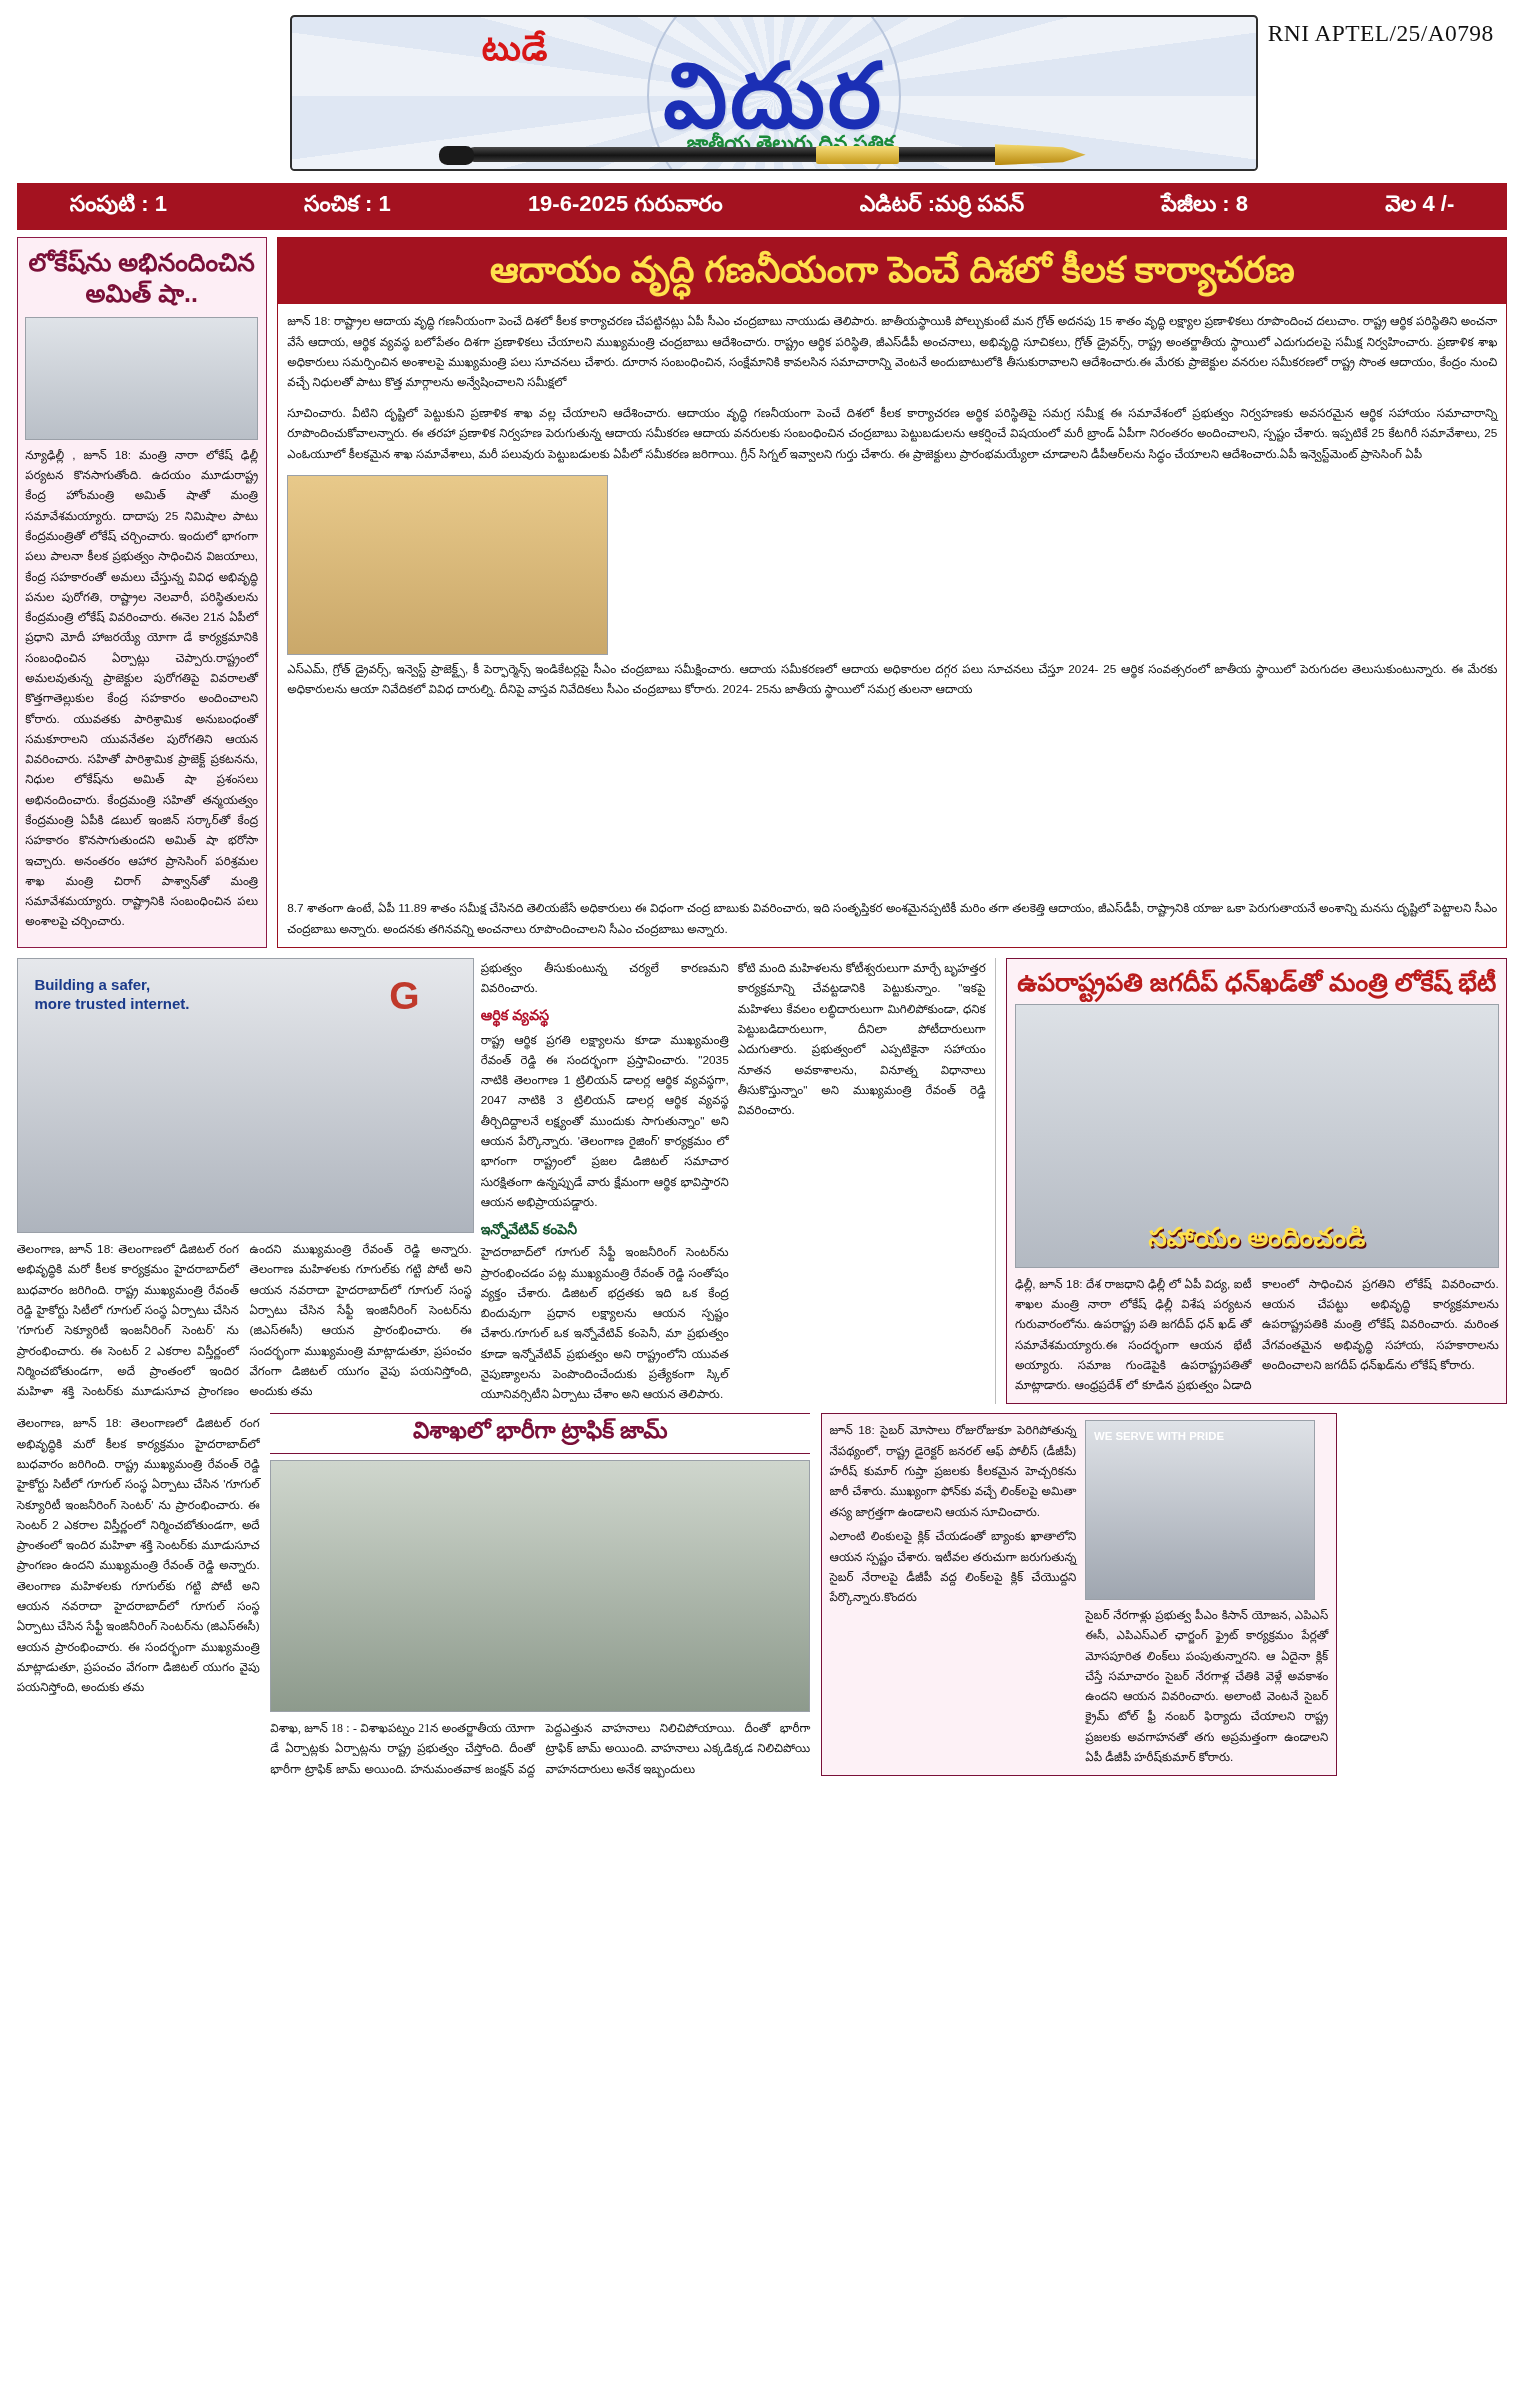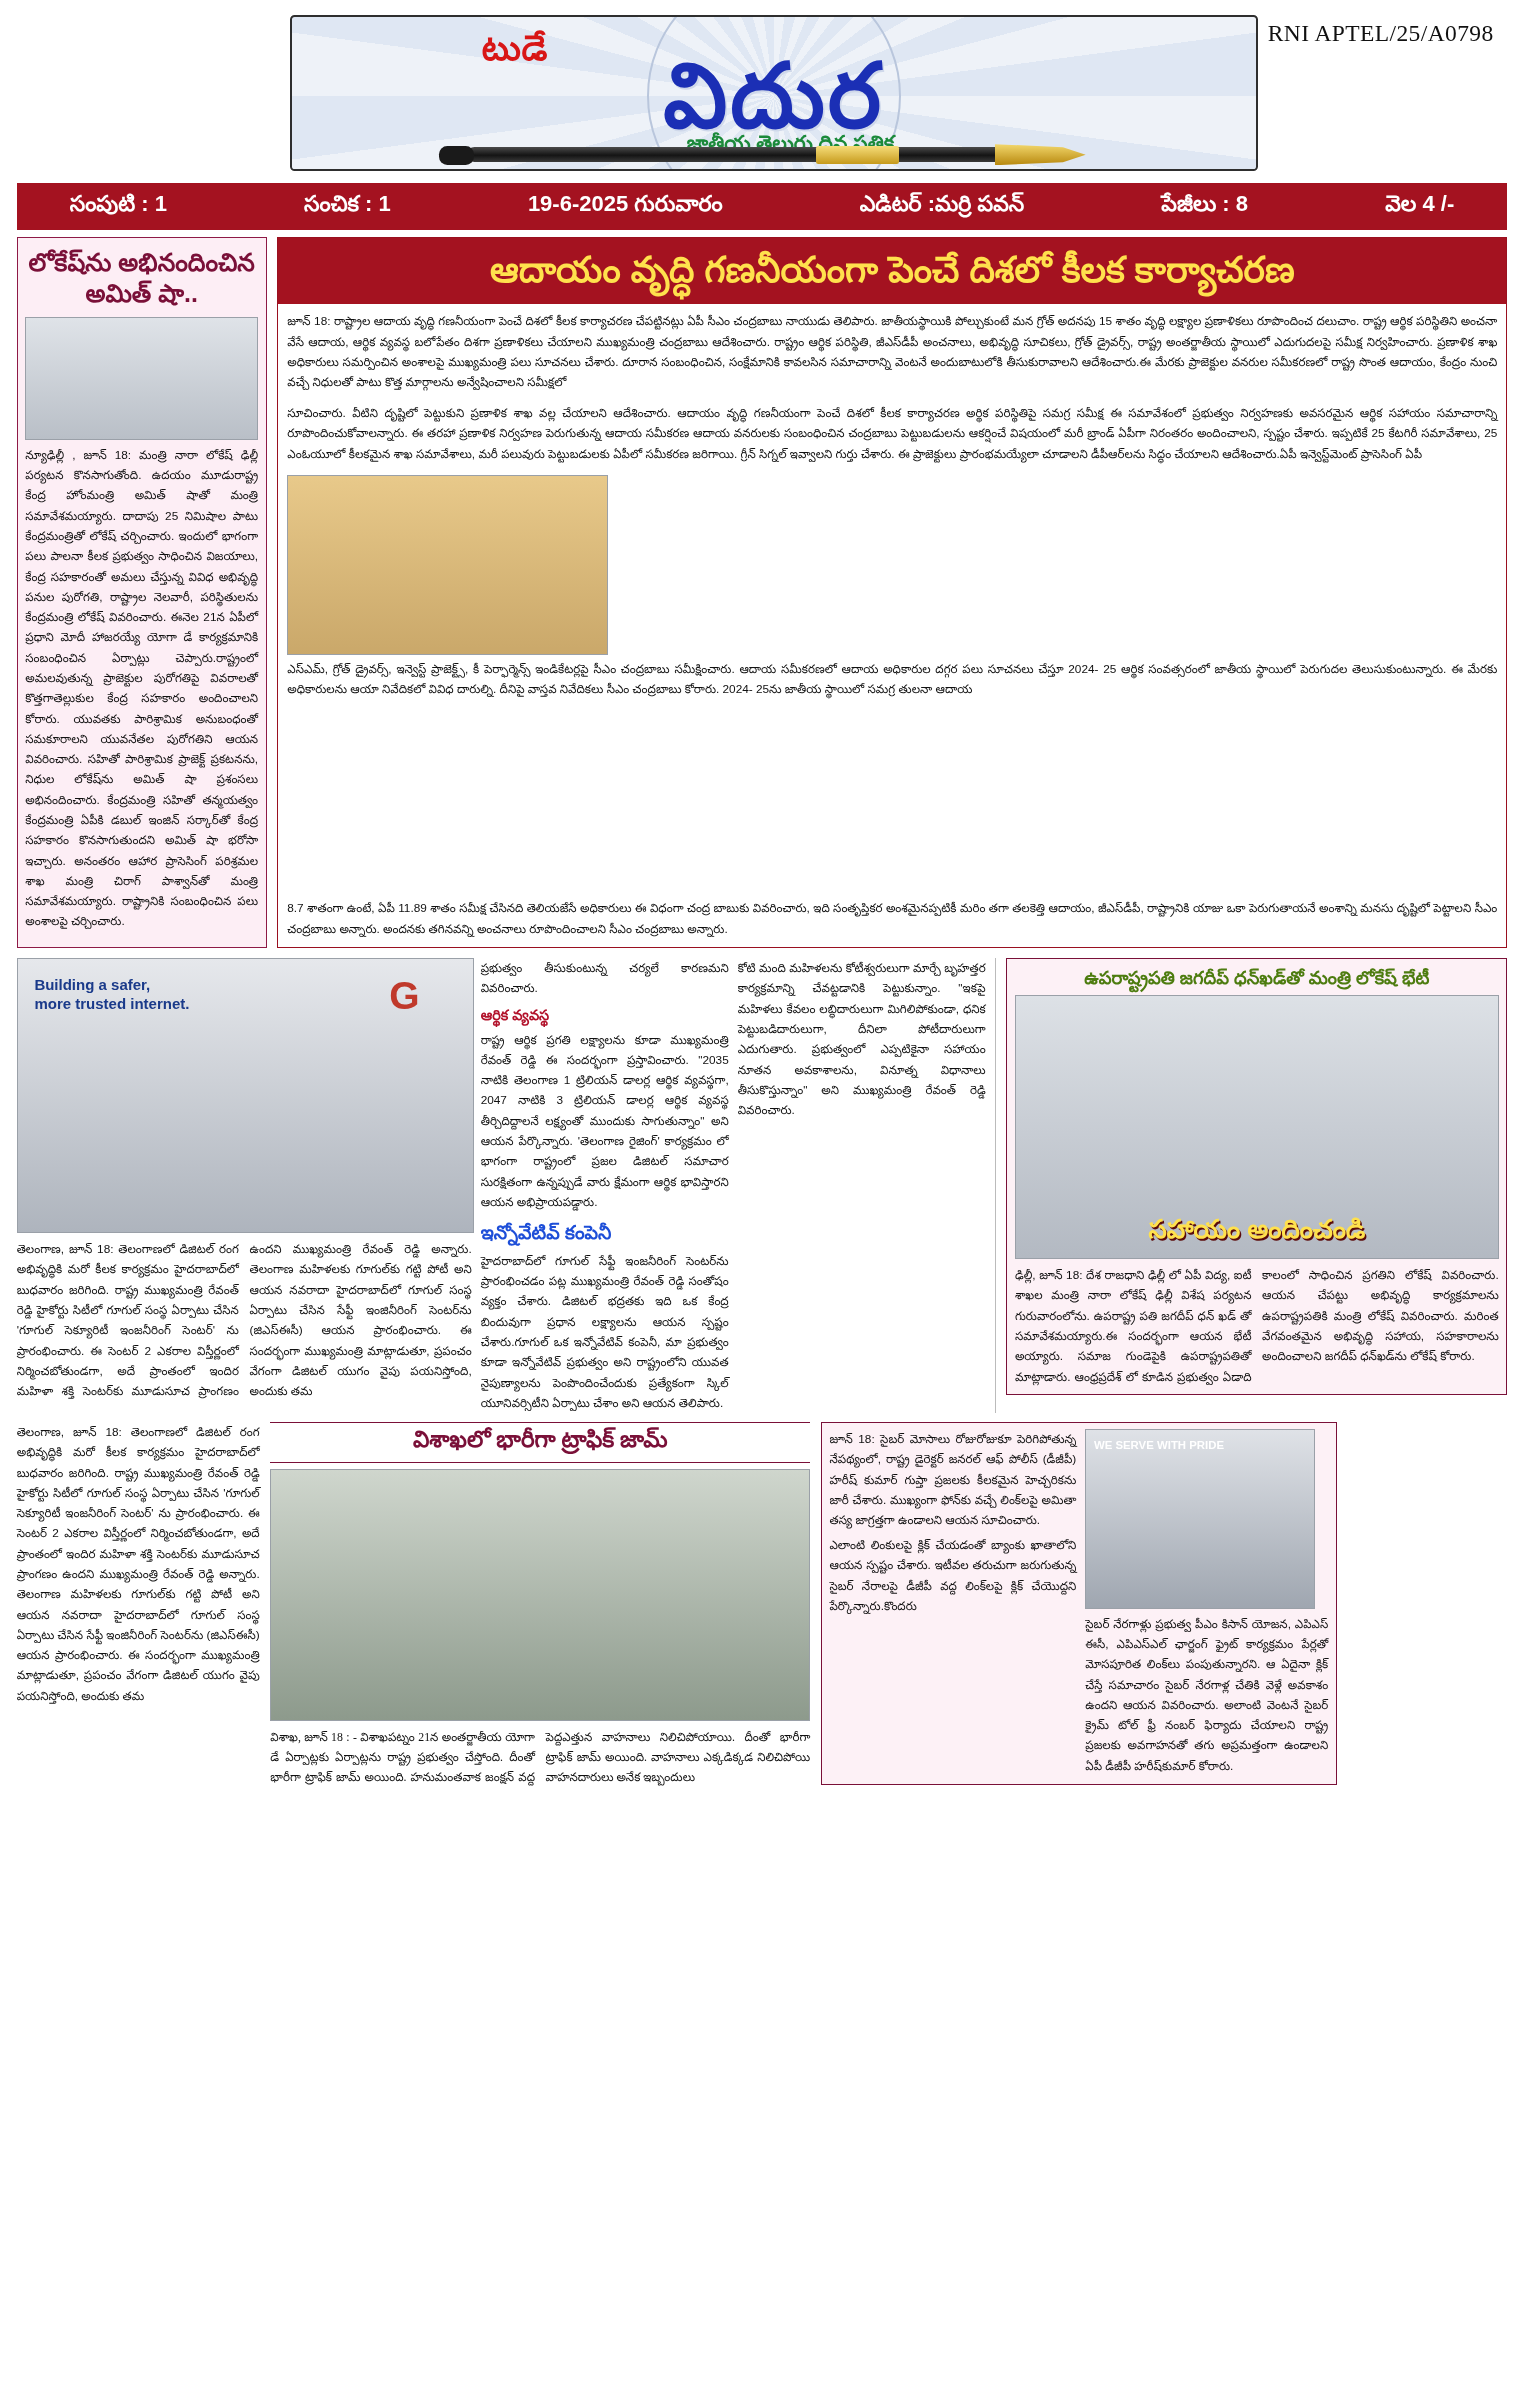--- a/index.html
+++ b/index.html
@@ -212,24 +212,24 @@
   .ph-google{width:455px;height:273px;background:linear-gradient(#e6e8ec,#aeb4bd);}
   .right-col{width:501px;}
   .box-jagdeep{
     border:1.5px solid #7a1038;
     background:#fdf1f6;
     padding:6px 7.6px 7.6px 7.6px;
     box-sizing:border-box;
   }
   .box-jagdeep h2{
     margin:1.5px 0 6px 0;
-    font-size:18px;
+    font-size:25px;
     line-height:1.25;
     text-align:center;
-    color:#4d7c0f;
+    color:#b91c1c;
     font-weight:bold;
   }
   .ph-jagdeep{height:262px;background:linear-gradient(#dde1e6,#b3b9c2);position:relative;}
   .ph-jagdeep .ribbon{
     position:absolute;left:0;right:0;bottom:7.6px;
     text-align:center;font-size:26px;font-weight:bold;
     color:#ffe14d;
     text-shadow:1.5px 1.5px 0 #5a0a0a;
   }
 
@@ -328,21 +328,21 @@
             <div style="position:absolute;left:16.7px;top:36px;font-size:15px;color:#1a3a8a;font-weight:bold;">more trusted internet.</div>
             <div style="position:absolute;right:53px;top:15px;font-size:39px;color:#c0392b;font-weight:bold;">G</div>
           </div>
           <div class="two-col body-col" style="margin-top:6px;">తెలంగాణ, జూన్ 18: తెలంగాణలో డిజిటల్ రంగ అభివృద్ధికి మరో కీలక కార్యక్రమం హైదరాబాద్‌లో బుధవారం జరిగింది. రాష్ట్ర ముఖ్యమంత్రి రేవంత్ రెడ్డి హైకోర్టు సిటీలో గూగుల్ సంస్థ ఏర్పాటు చేసిన 'గూగుల్ సెక్యూరిటీ ఇంజనీరింగ్ సెంటర్' ను ప్రారంభించారు. ఈ సెంటర్ 2 ఎకరాల విస్తీర్ణంలో నిర్మించబోతుండగా, అదే ప్రాంతంలో ఇందిర మహిళా శక్తి సెంటర్‌కు మూడుసూచ ప్రాంగణం ఉందని ముఖ్యమంత్రి రేవంత్ రెడ్డి అన్నారు. తెలంగాణ మహిళలకు గూగుల్‌కు గట్టి పోటీ అని ఆయన నవరాదా హైదరాబాద్‌లో గూగుల్ సంస్థ ఏర్పాటు చేసిన సేఫ్టీ ఇంజినీరింగ్ సెంటర్‌ను (జిఎస్ఈసీ) ఆయన ప్రారంభించారు. ఈ సందర్భంగా ముఖ్యమంత్రి మాట్లాడుతూ, ప్రపంచం వేగంగా డిజిటల్ యుగం వైపు పయనిస్తోంది, అందుకు తమ</div>
         </div>
         <div style="flex:1;display:flex;gap:9px;">
           <div style="flex:1;">
             <div class="body-col">ప్రభుత్వం తీసుకుంటున్న చర్యలే కారణమని వివరించారు.</div>
             <div class="body-col hl" style="color:#b2122b;font-size:14.4px;margin:4.6px 0 1.5px 0;">ఆర్థిక వ్యవస్థ</div>
             <div class="body-col">రాష్ట్ర ఆర్థిక ప్రగతి లక్ష్యాలను కూడా ముఖ్యమంత్రి రేవంత్ రెడ్డి ఈ సందర్భంగా ప్రస్తావించారు. "2035 నాటికి తెలంగాణ 1 ట్రిలియన్ డాలర్ల ఆర్థిక వ్యవస్థగా, 2047 నాటికి 3 ట్రిలియన్ డాలర్ల ఆర్థిక వ్యవస్థ తీర్చిదిద్దాలనే లక్ష్యంతో ముందుకు సాగుతున్నాం" అని ఆయన పేర్కొన్నారు. 'తెలంగాణ రైజింగ్' కార్యక్రమం లో భాగంగా రాష్ట్రంలో ప్రజల డిజిటల్ సమాచార సురక్షితంగా ఉన్నప్పుడే వారు క్షేమంగా ఆర్థిక భావిస్తారని ఆయన అభిప్రాయపడ్డారు.</div>
-            <div class="body-col hl" style="color:#1d4ed8;font-size:19px;margin:4.6px 0 1.5px 0;">ఇన్నోవేటివ్ కంపెనీ</div>
+            <div class="body-col hl" style="color:#14532d;font-size:14px;margin:4.6px 0 1.5px 0;">ఇన్నోవేటివ్ కంపెనీ</div>
             <div class="body-col">హైదరాబాద్‌లో గూగుల్ సేఫ్టీ ఇంజనీరింగ్ సెంటర్‌ను ప్రారంభించడం పట్ల ముఖ్యమంత్రి రేవంత్ రెడ్డి సంతోషం వ్యక్తం చేశారు. డిజిటల్ భద్రతకు ఇది ఒక కేంద్ర బిందువుగా ప్రధాన లక్ష్యాలను ఆయన స్పష్టం చేశారు.గూగుల్ ఒక ఇన్నోవేటివ్ కంపెనీ, మా ప్రభుత్వం కూడా ఇన్నోవేటివ్ ప్రభుత్వం అని రాష్ట్రంలోని యువత నైపుణ్యాలను పెంపొందించేందుకు ప్రత్యేకంగా స్కిల్ యూనివర్సిటీని ఏర్పాటు చేశాం అని ఆయన తెలిపారు.</div>
           </div>
           <div style="flex:1;">
             <div class="body-col">కోటి మంది మహిళలను కోటీశ్వరులుగా మార్చే బృహత్తర కార్యక్రమాన్ని చేవట్టడానికి పెట్టుకున్నాం. "ఇకపై మహిళలు కేవలం లబ్ధిదారులుగా మిగిలిపోకుండా, ధనిక పెట్టుబడిదారులుగా, దీనిలా పోటీదారులుగా ఎదుగుతారు. ప్రభుత్వంలో ఎప్పటికైనా సహాయం నూతన అవకాశాలను, వినూత్న విధానాలు తీసుకొస్తున్నాం" అని ముఖ్యమంత్రి రేవంత్ రెడ్డి వివరించారు.</div>
           </div>
         </div>
       </div>
     </div>
 
     <div class="right-col">

